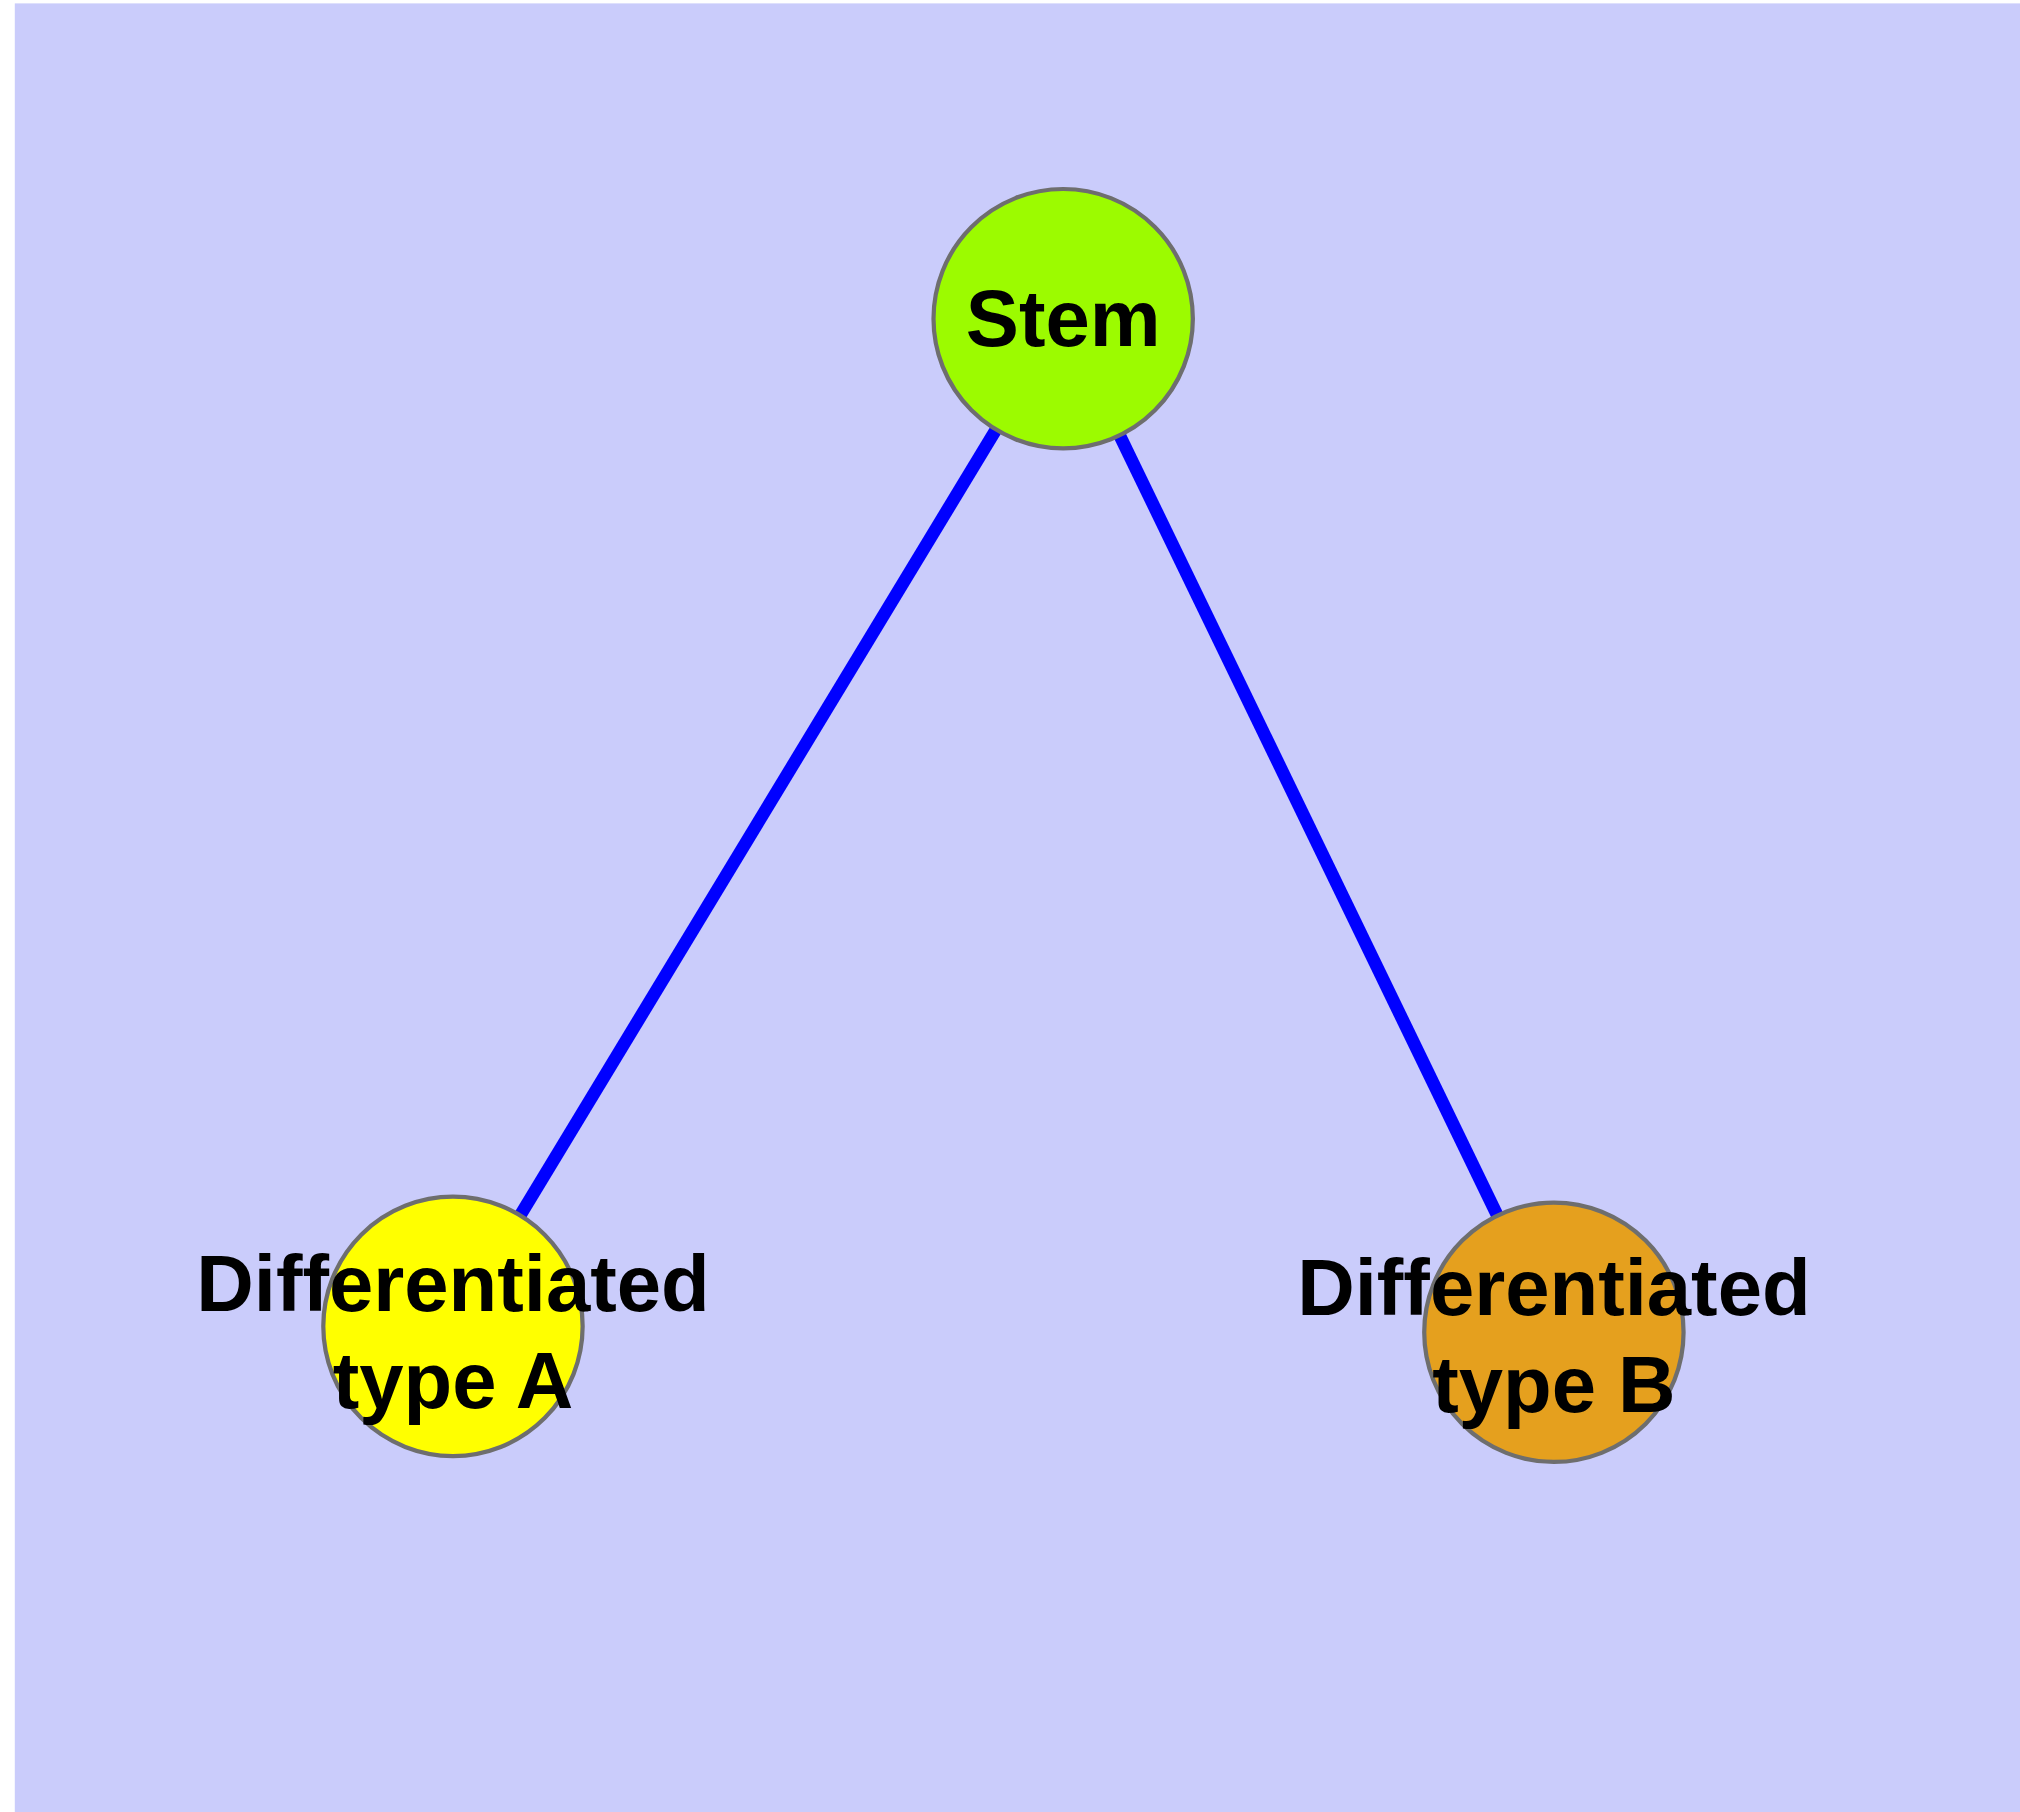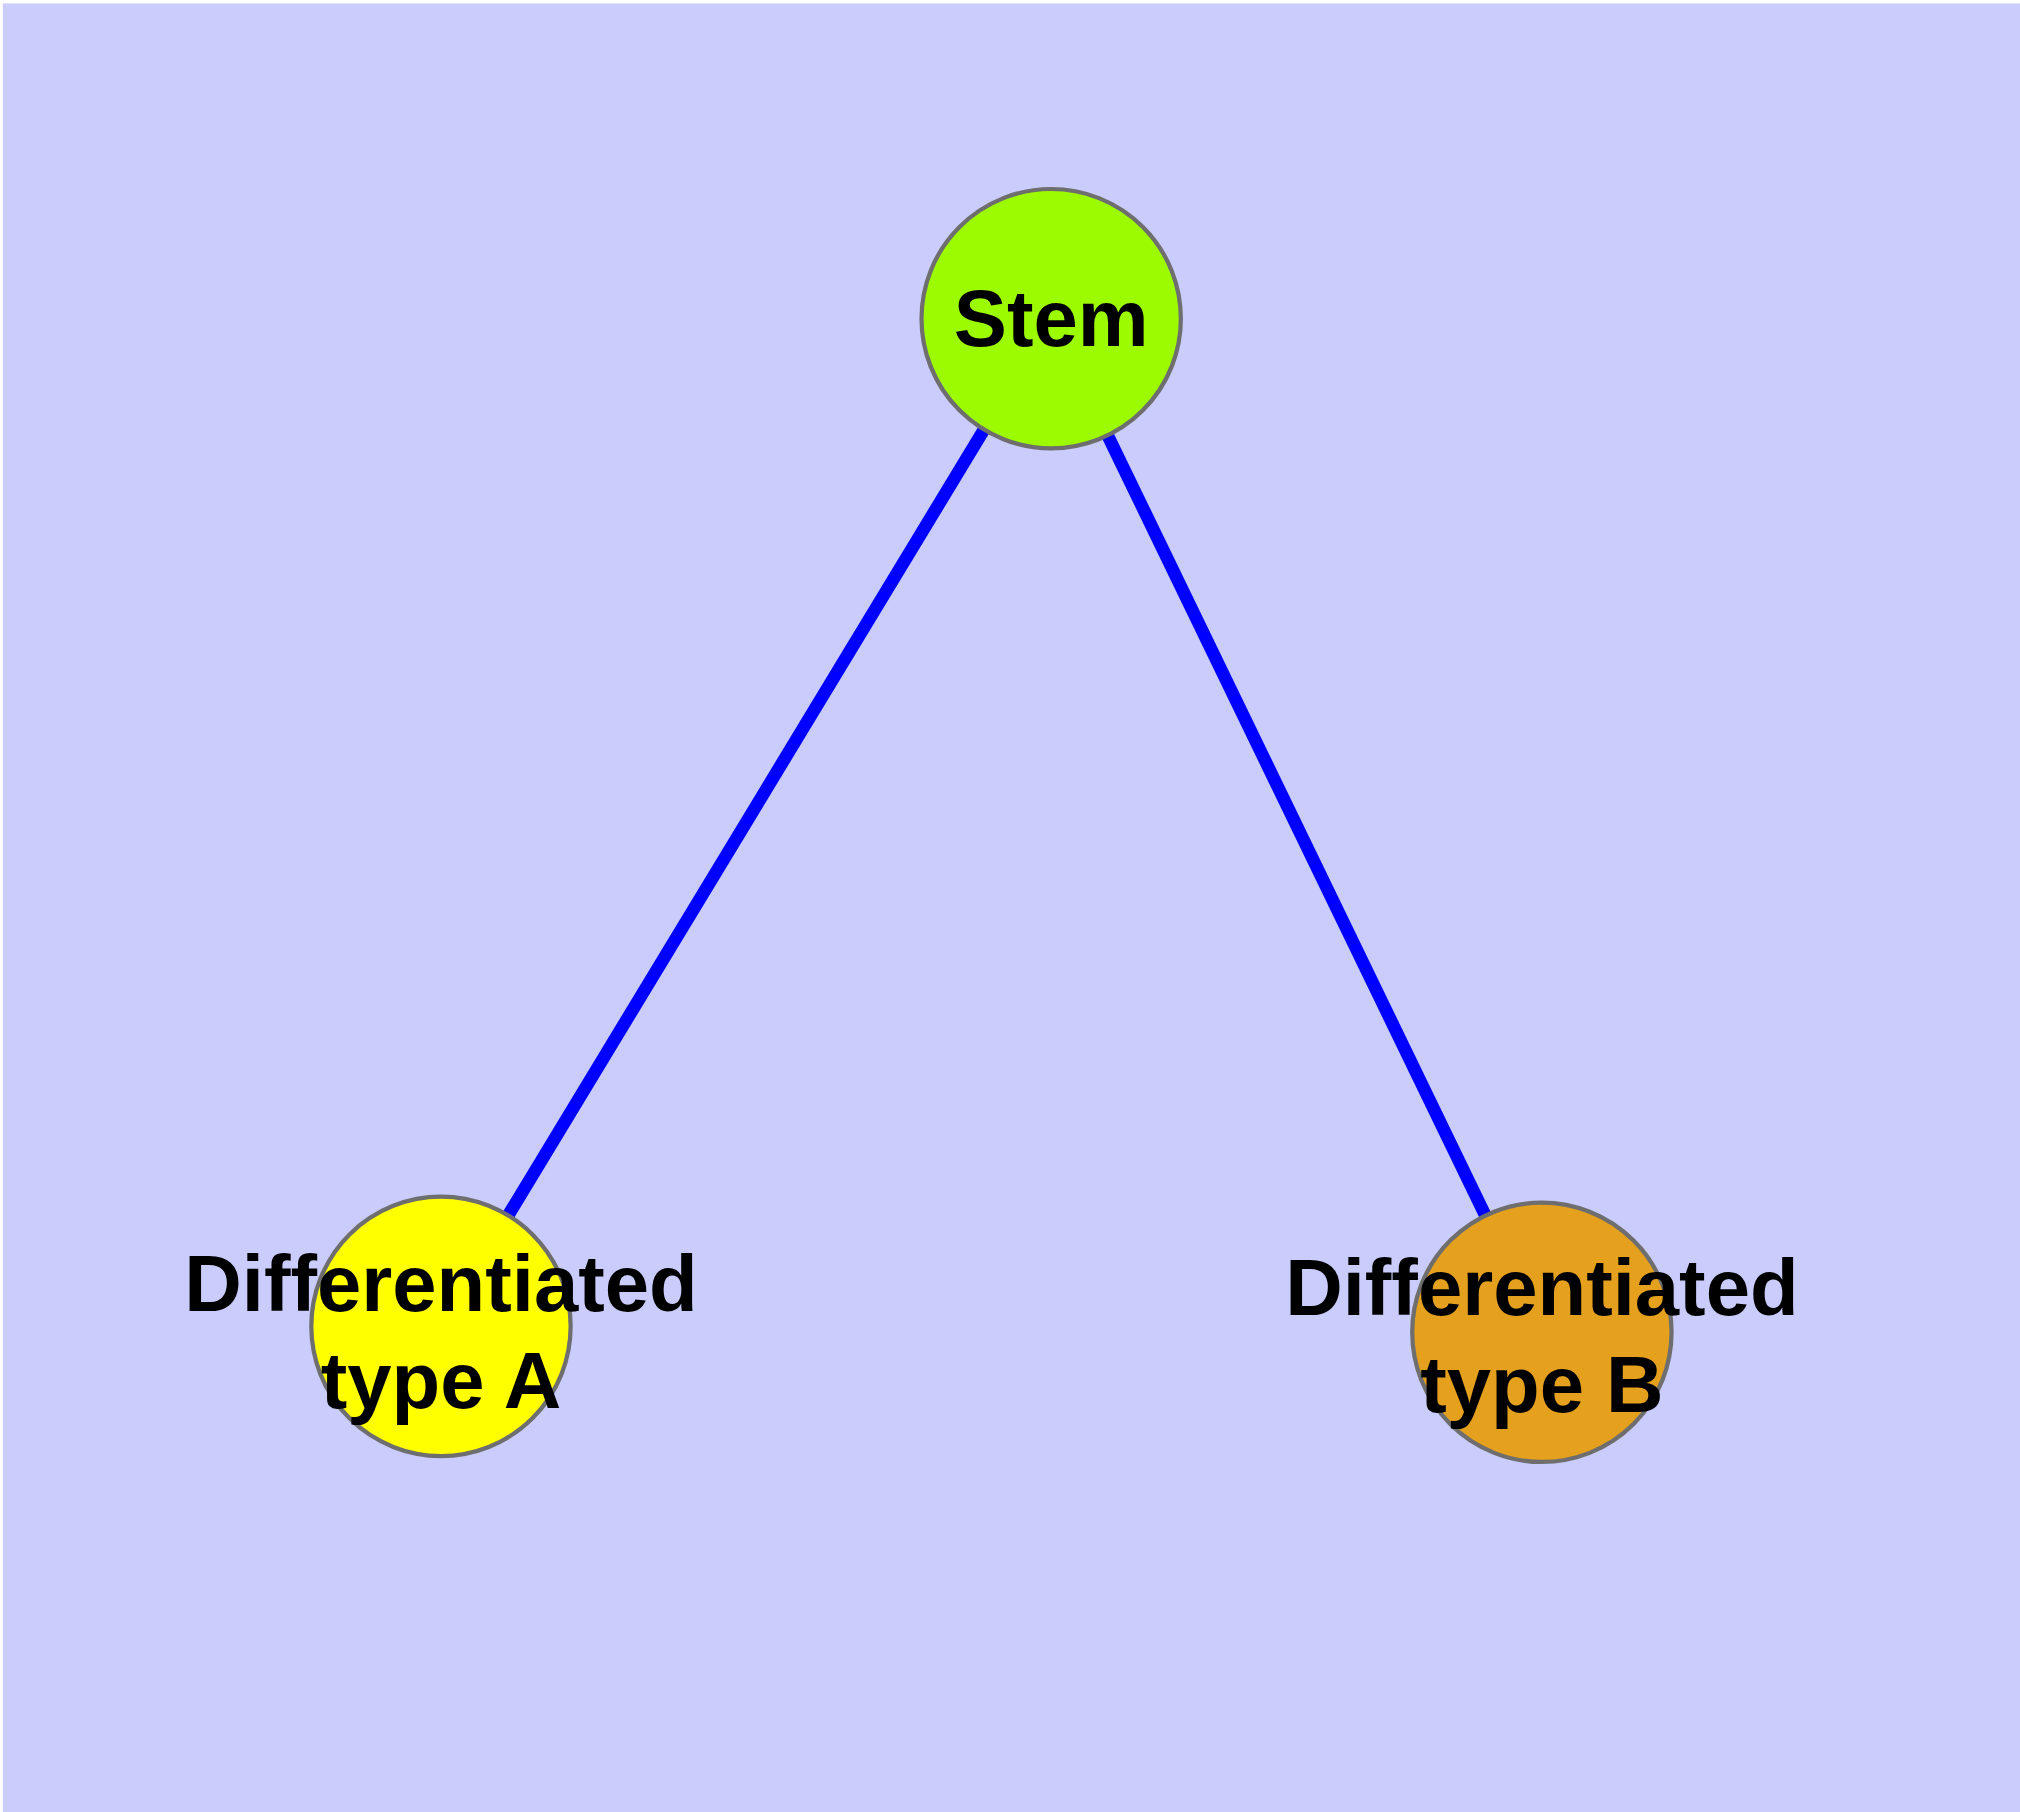--- a/index.html
+++ b/index.html
@@ -6,21 +6,21 @@
     margin: 0;
     padding: 0;
     background: #ffffff;
     width: 2021px;
     height: 1812px;
     overflow: hidden;
   }
   .diagram-wrap {
     position: absolute;
     top: 0;
-    left: 0;
+    left: 12px;
     width: 1741px;
     height: 1812px;
   }
   svg {
     display: block;
   }
   .edge {
     stroke-width: 15;
     fill: none;
   }

